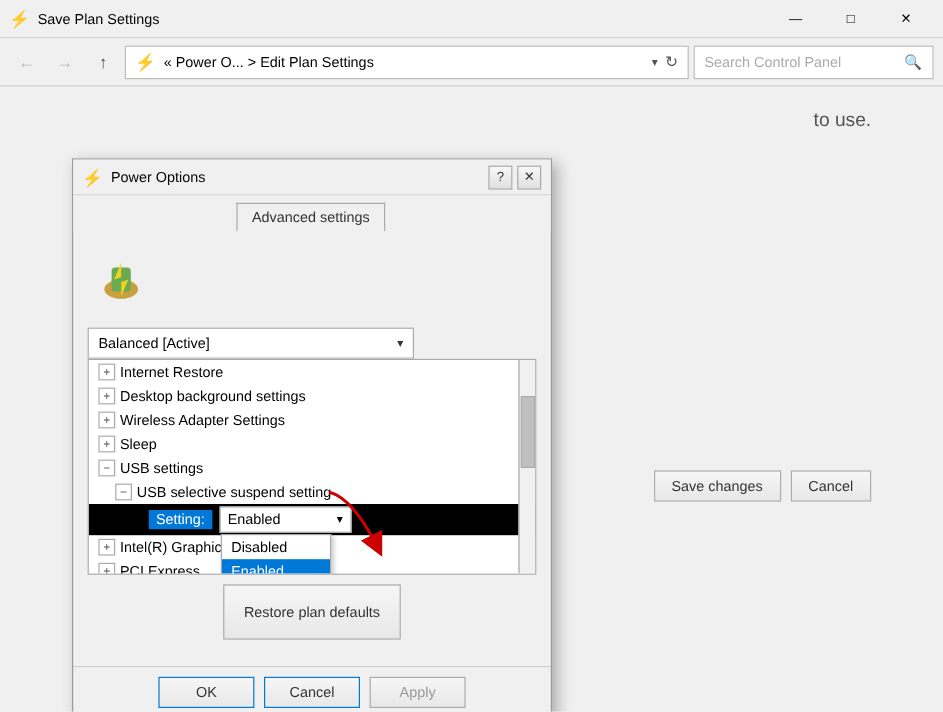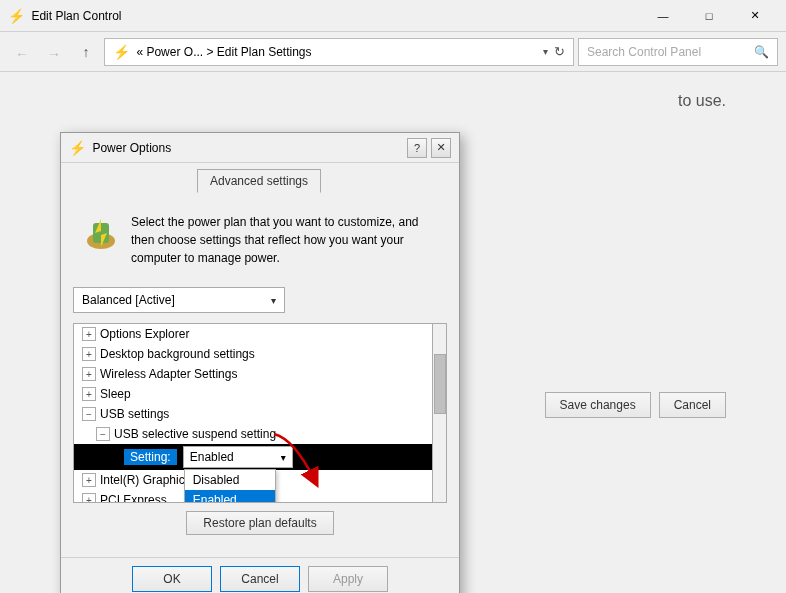--- a/index.html
+++ b/index.html
@@ -241,31 +241,30 @@
       flex-shrink: 0;
     }
     .info-text {
       font-size: 12px;
       color: #000;
       line-height: 1.5;
     }
 
     
     .plan-dropdown {
-      width: 212px;
+      width: 272px;
       height: 26px;
       border: 1px solid #aaa;
       background: #fff;
       padding: 0 8px;
       font-size: 12px;
       display: flex;
       align-items: center;
       justify-content: space-between;
       cursor: pointer;
-      margin-bottom: 10px;
     }
     .dropdown-arrow {
       color: #333;
       font-size: 10px;
     }
 
     
     .settings-tree {
       border: 1px solid #aaa;
       background: #fff;
@@ -364,21 +363,21 @@
       height: 60px;
       background: #c0c0c0;
       border: 1px solid #aaa;
       left: 1px;
     }
 
     
     .restore-btn {
       display: block;
       margin: 0 auto 10px;
-      padding: 4px 16px;
+      padding: 15px 16px;
       border: 1px solid #aaa;
       background: linear-gradient(to bottom, #f6f6f6, #e8e8e8);
       font-size: 12px;
       cursor: pointer;
       color: #333;
     }
 
     
     .dialog-buttons {
       display: flex;
@@ -403,21 +402,21 @@
     }
   </style>
 </head>
 <body>
 
 <div class="main-window">
 
   <div class="title-bar">
     <div class="title-bar-left">
       <span style="font-size:14px;">⚡</span>
-      <span class="title-bar-text">Edit Plan Control</span>
+      <span class="title-bar-text">Save Plan Settings</span>
     </div>
     <div class="title-bar-controls">
       <button class="title-btn">—</button>
       <button class="title-btn">□</button>
       <button class="title-btn close">✕</button>
     </div>
   </div>
 
   <div class="address-bar">
     <button class="nav-btn disabled">←</button>
@@ -470,32 +469,31 @@
       <div class="dialog-content">
 
         <div class="info-section">
           <div class="power-icon">
             <svg width="40" height="40" viewBox="0 0 40 40">
               <ellipse cx="20" cy="28" rx="14" ry="8" fill="#c8a040"></ellipse>
               <rect x="12" y="10" width="16" height="20" rx="3" fill="#6aaa50"></rect>
               <polygon points="20,6 14,20 20,18 20,34 26,20 20,22" fill="#f0d020"></polygon>
             </svg>
           </div>
-          <span class="info-text">Select the power plan that you want to customize, and then choose settings that reflect how you want your computer to manage power.</span>
         </div>
 
         <div class="plan-dropdown">
           <span>Balanced [Active]</span>
           <span class="dropdown-arrow">▾</span>
         </div>
 
         <div class="settings-tree">
           <div class="tree-item level1">
             <div class="tree-expand">+</div>
-            <span>Options Explorer</span>
+            <span>Internet Restore</span>
           </div>
           <div class="tree-item level1">
             <div class="tree-expand">+</div>
             <span>Desktop background settings</span>
           </div>
           <div class="tree-item level1">
             <div class="tree-expand">+</div>
             <span>Wireless Adapter Settings</span>
           </div>
           <div class="tree-item level1">

